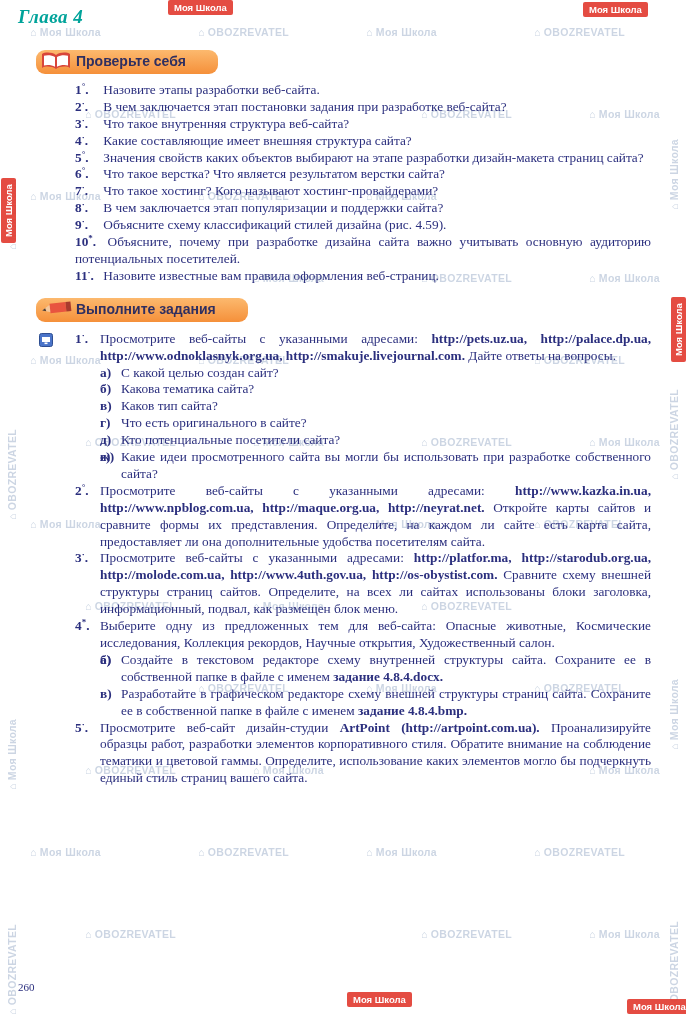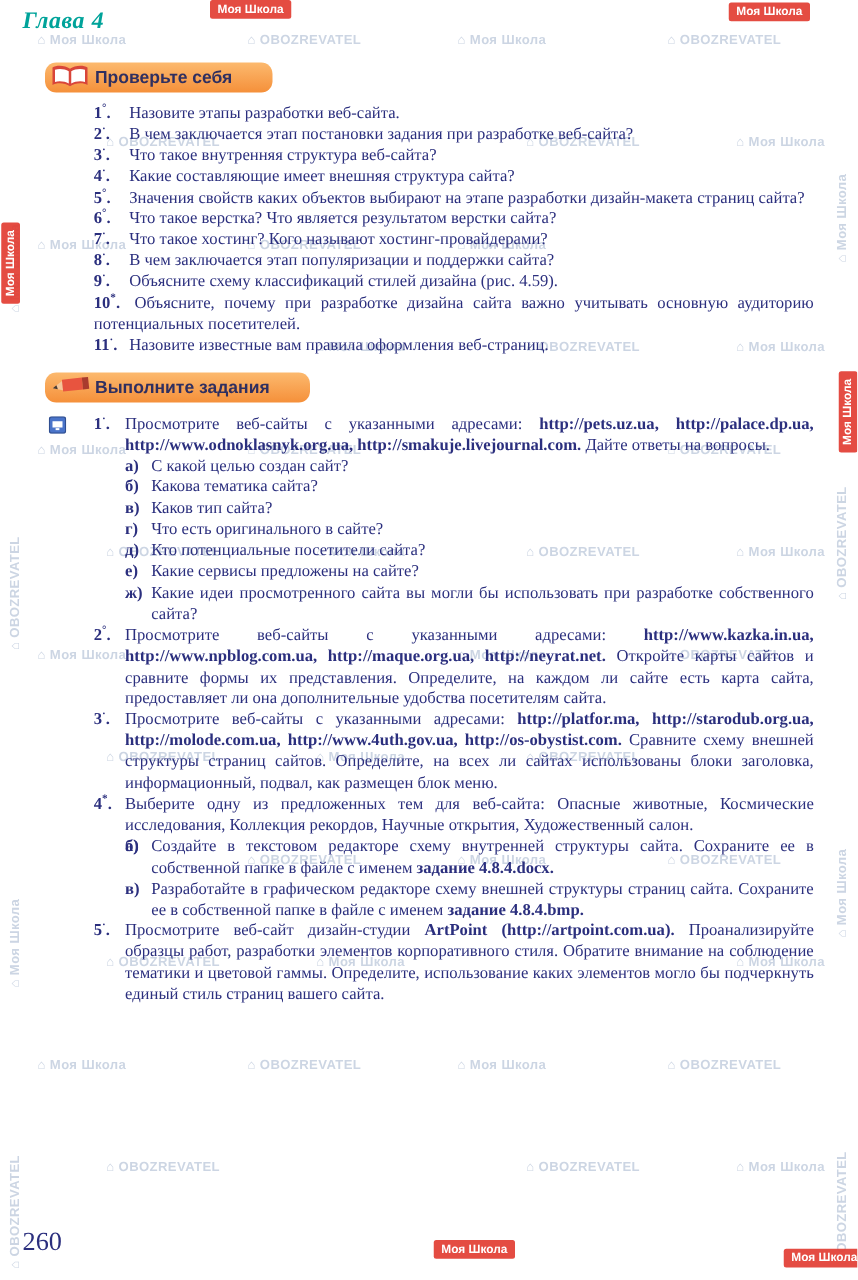--- a/index.html
+++ b/index.html
@@ -36,21 +36,21 @@
   .tasks-label-row{margin-top:13px;}
   .tasks-wrap{position:relative;margin-top:9px;}
   .practice-icon{position:absolute;left:-36px;top:2px;}
   .task{position:relative;padding-left:25px;}
   .task > .num{position:absolute;left:0;top:0;font-weight:bold;}
   .ttext,.sub{margin:0;text-align:justify;}
   .sub{position:relative;padding-left:21px;}
   .sub .letter{position:absolute;left:0;font-weight:bold;}
   .bold{font-weight:bold;}
   .ital{}
-  .page-number{position:absolute;left:18px;top:981px;z-index:2;font-size:21px;}
+  .page-number{position:absolute;left:18px;top:981px;z-index:2;font-size:11px;}
 </style>
 </head>
 <body>
 
 <div class="page">
 
   <div class="wm-layer">
       <div class="wm" style="left: 30px; top: 26px;">⌂ Моя Школа</div>
       <div class="wm" style="left: 198px; top: 26px;">⌂ OBOZREVATEL</div>
       <div class="wm" style="left: 366px; top: 26px;">⌂ Моя Школа</div>
@@ -154,21 +154,21 @@
         </svg>
       </span>
     <div class="task">
           <b class="num">1<sup>·</sup>.</b>
           <p class="ttext"><span>Просмотрите веб-сайты с указанными адресами: </span><span class="bold">http://pets.uz.ua, http://palace.dp.ua, http://www.odnoklasnyk.org.ua, http://smakuje.livejournal.com.</span><span> Дайте ответы на вопросы.</span></p>
           <p class="sub"><b class="letter">а)</b><span>С какой целью создан сайт?</span></p>
           <p class="sub"><b class="letter">б)</b><span>Какова тематика сайта?</span></p>
           <p class="sub"><b class="letter">в)</b><span>Каков тип сайта?</span></p>
           <p class="sub"><b class="letter">г)</b><span>Что есть оригинального в сайте?</span></p>
           <p class="sub"><b class="letter">д)</b><span>Кто потенциальные посетители сайта?</span></p>
-          <p class="sub"><b class="letter">е)</b><span>Какие сервисы предложены на сайте?</span></p>
+          <p class="sub"><b class="letter">е)</b></p>
           <p class="sub"><b class="letter">ж)</b><span>Какие идеи просмотренного сайта вы могли бы использовать при разработке собственного сайта?</span></p>
         </div>
         <div class="task">
           <b class="num">2<sup>°</sup>.</b>
           <p class="ttext"><span>Просмотрите веб-сайты с указанными адресами: </span><span class="bold">http://www.kazka.in.ua, http://www.npblog.com.ua, http://maque.org.ua, http://neyrat.net.</span><span> Откройте карты сайтов и сравните формы их представления. Определите, на каждом ли сайте есть карта сайта, предоставляет ли она дополнительные удобства посетителям сайта.</span></p>
         </div>
         <div class="task">
           <b class="num">3<sup>·</sup>.</b>
           <p class="ttext"><span>Просмотрите веб-сайты с указанными адресами: </span><span class="bold">http://platfor.ma, http://starodub.org.ua, http://molode.com.ua, http://www.4uth.gov.ua, http://os-obystist.com.</span><span> Сравните схему внешней структуры страниц сайтов. Определите, на всех ли сайтах использованы блоки заголовка, информационный, подвал, как размещен блок меню.</span></p>
         </div>

